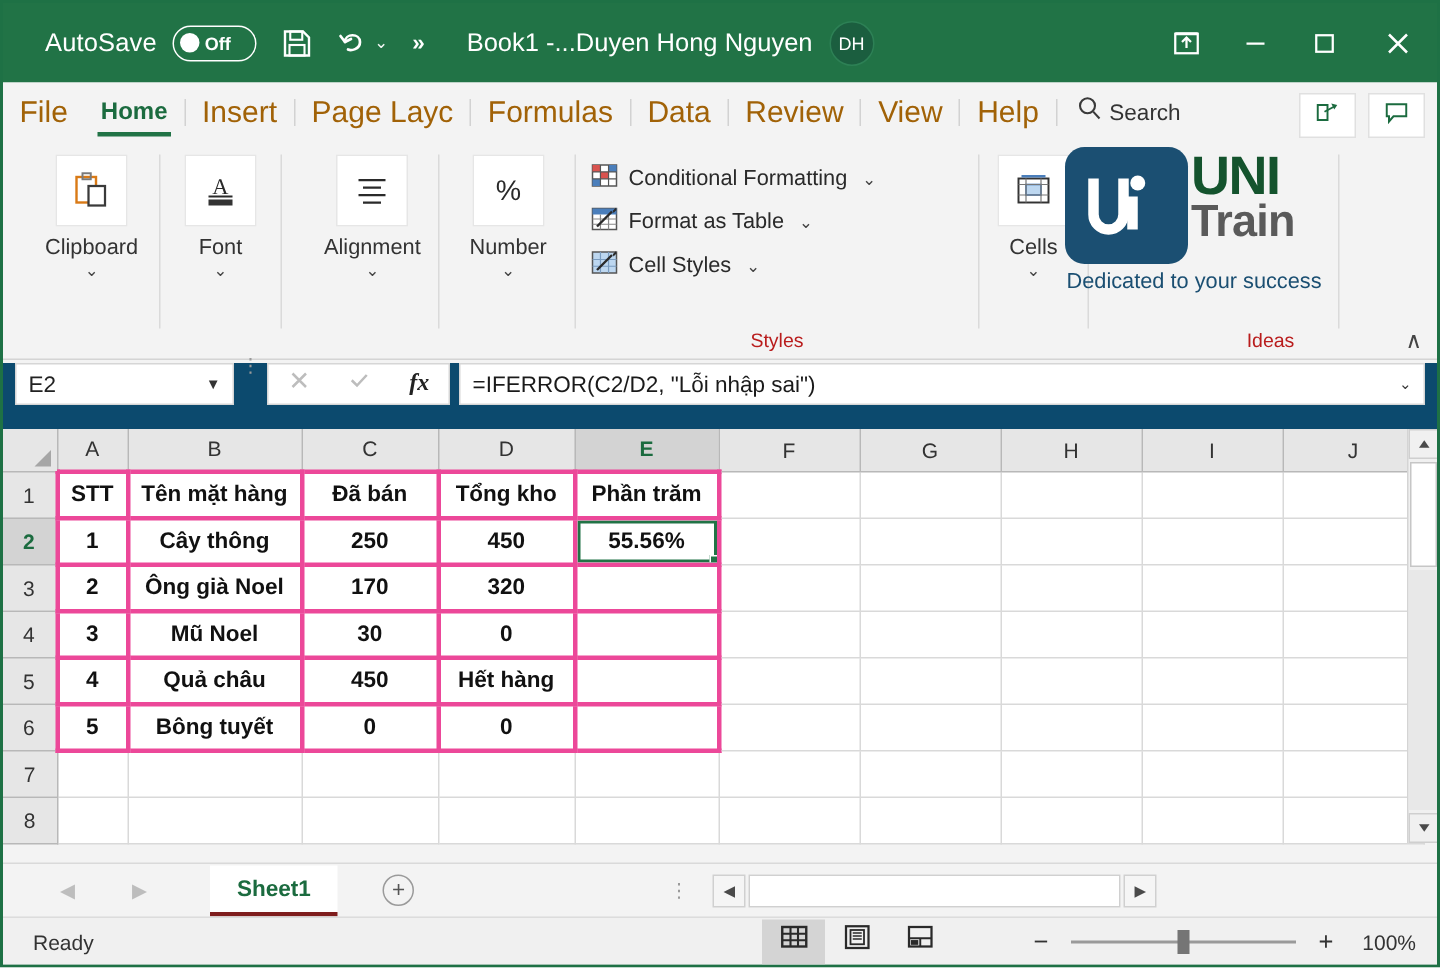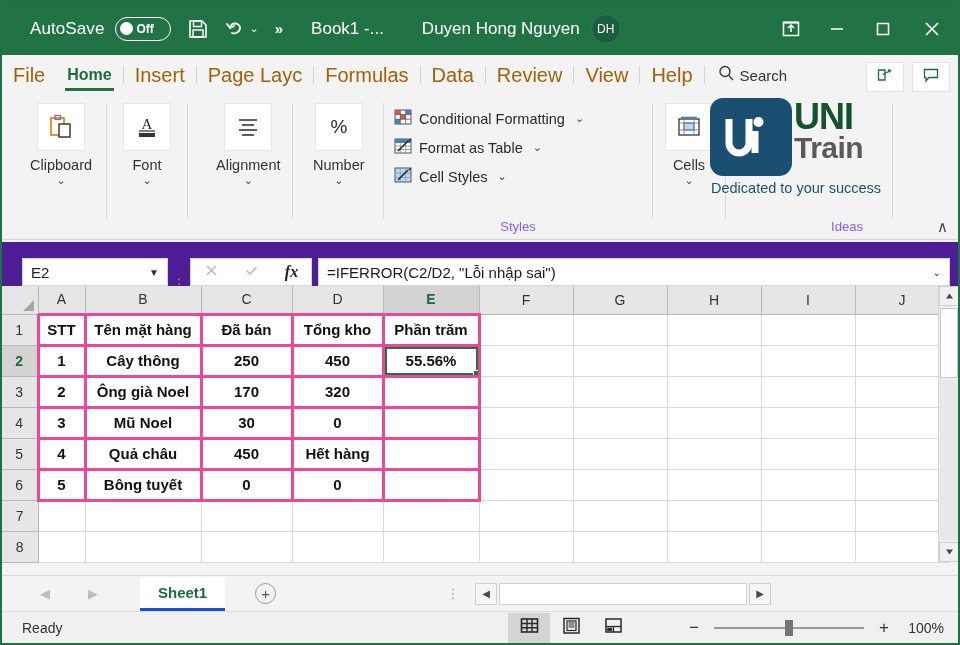--- a/index.html
+++ b/index.html
@@ -40,21 +40,21 @@
   .toggle .state { font-size: 12px; font-weight: bold; color: #ffffff; }
   .tb-icon {
     margin-left: 16px;
     display: flex; align-items: center; justify-content: center;
     color: #fff;
   }
   .tb-icon svg { display: block; }
   .chev-sm { margin-left: 3px; font-size: 11px; opacity: .95; }
   .dblchev { margin-left: 16px; font-size: 15px; font-weight: bold; }
   .doc-title { margin-left: 28px; font-size: 17px; }
-  .user-name { margin-left: 38px; font-size: 17px; }
+  .user-name { font-size: 17px; }
   .avatar {
     margin-left: 11px;
     width: 30px; height: 30px; border-radius: 50%;
     background: #1b5e3f;
     display: flex; align-items: center; justify-content: center;
     font-size: 12px; font-weight: normal; color: #ffffff;
     border: 1px solid #2d8055;
   }
   .win-btns { position: absolute; right: 0; top: 0; height: 53px; display: flex; align-items: center; }
   .win-btn {
@@ -95,21 +95,21 @@
   
   .ribbon {
     position: absolute; top: 93px; left: 0;
     width: 956px; height: 145px;
     background: #f3f3f3;
     border-bottom: 1px solid #d4d4d4;
   }
   .rgroup { position: absolute; top: 0; height: 143px; }
   .rgroup .glabel {
     position: absolute; bottom: 4px; width: 100%;
-    text-align: center; font-size: 13px; color: #8b5cf6;
+    text-align: center; font-size: 13px; color: #b91c1c;
   }
   .rsep { position: absolute; top: 8px; width: 1px; height: 116px; background: #dadada; }
   .bigbtn {
     position: absolute;
     display: flex; flex-direction: column; align-items: center;
   }
   .bigbtn .iconbox {
     width: 48px; height: 48px; background: #ffffff;
     border: 1px solid #e6e6e6;
     display: flex; align-items: center; justify-content: center;
@@ -138,22 +138,22 @@
   .wm-train-word { font-size: 30px; font-weight: bold; color: #5a5a5a; line-height: .95; letter-spacing: -.5px; }
   .wm-tag {
     position: absolute; left: 1px; top: 82px;
     font-size: 14.5px; color: #1b4f72; white-space: nowrap;
   }
 
   
   .fbar {
     position: absolute; top: 240px; left: 0;
     width: 956px; height: 44px;
-    background: #4c1d95;
-    display: flex; align-items: flex-end; padding-left: 12px;
+    background: #0c4a6e;
+    display: flex; align-items: flex-start;
   }
   .namebox {
     margin-left: 8px; width: 146px; height: 28px;
     background: #ffffff; border: 1px solid #d6d6d6;
     display: flex; align-items: center; justify-content: space-between;
     padding: 0 8px;
     font-size: 15px; color: #222;
   }
   .namebox .nb-chev { font-size: 10px; color: #333; }
   .fb-grip {
@@ -248,21 +248,21 @@
     background: #f3f3f3;
     display: flex; align-items: center;
     border-top: 1px solid #d9d9d9;
   }
   .navarrows { display: flex; gap: 38px; margin-left: 38px; color: #bdbdbd; font-size: 13px; }
   .sheettab {
     margin-left: 42px; height: 34px; padding: 0 18px;
     background: #ffffff;
     display: flex; align-items: center;
     font-size: 15px; font-weight: bold; color: #1b6b3f;
-    border-bottom: 3px solid #1d4ed8;
+    border-bottom: 3px solid #7f1d1d;
   }
   .addsheet {
     margin-left: 30px;
     width: 21px; height: 21px; border-radius: 50%;
     border: 1.5px solid #9a9a9a; color: #555;
     display: flex; align-items: center; justify-content: center;
     font-size: 15px; line-height: 0;
   }
   .hgrip { margin-left: 170px; color: #9a9a9a; font-size: 13px; line-height: 4px; }
   .hscroll {

